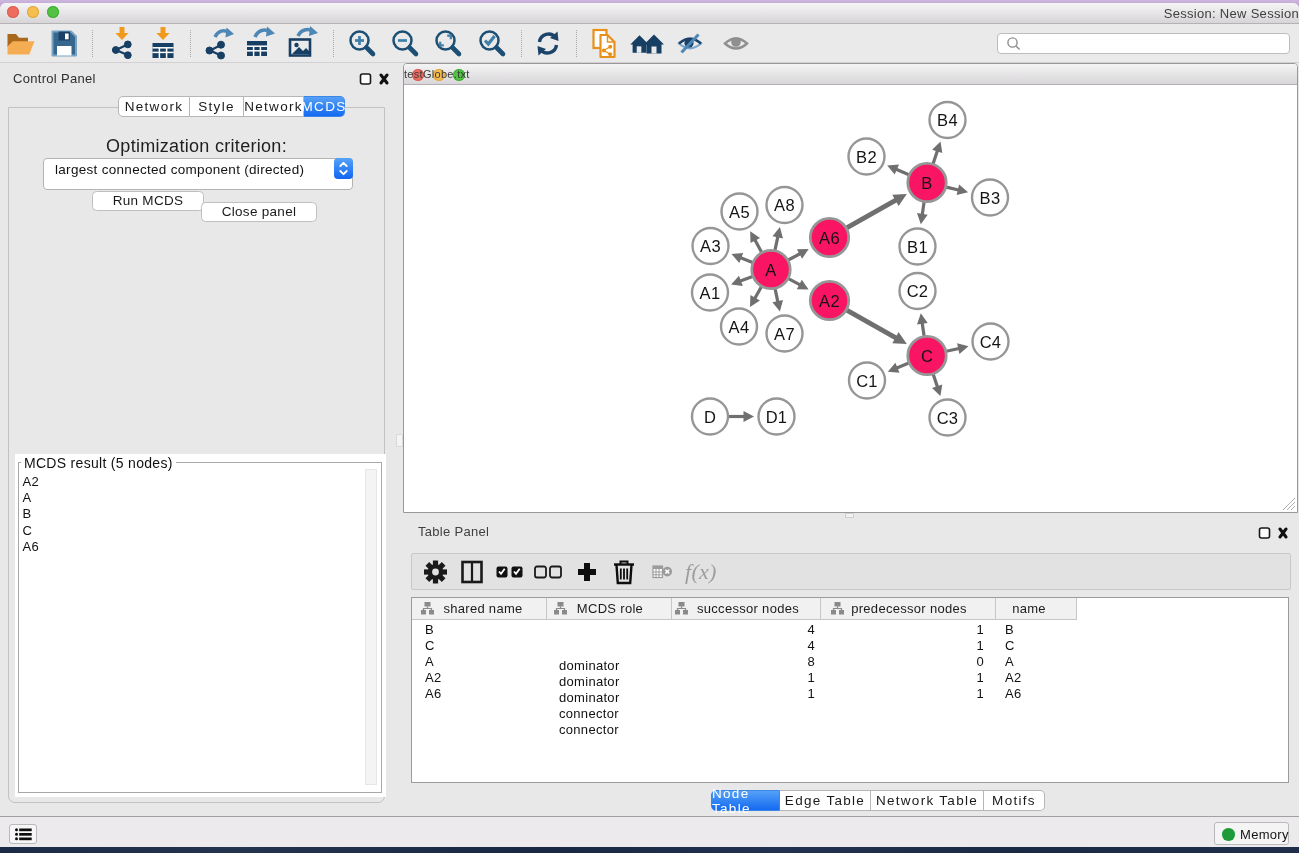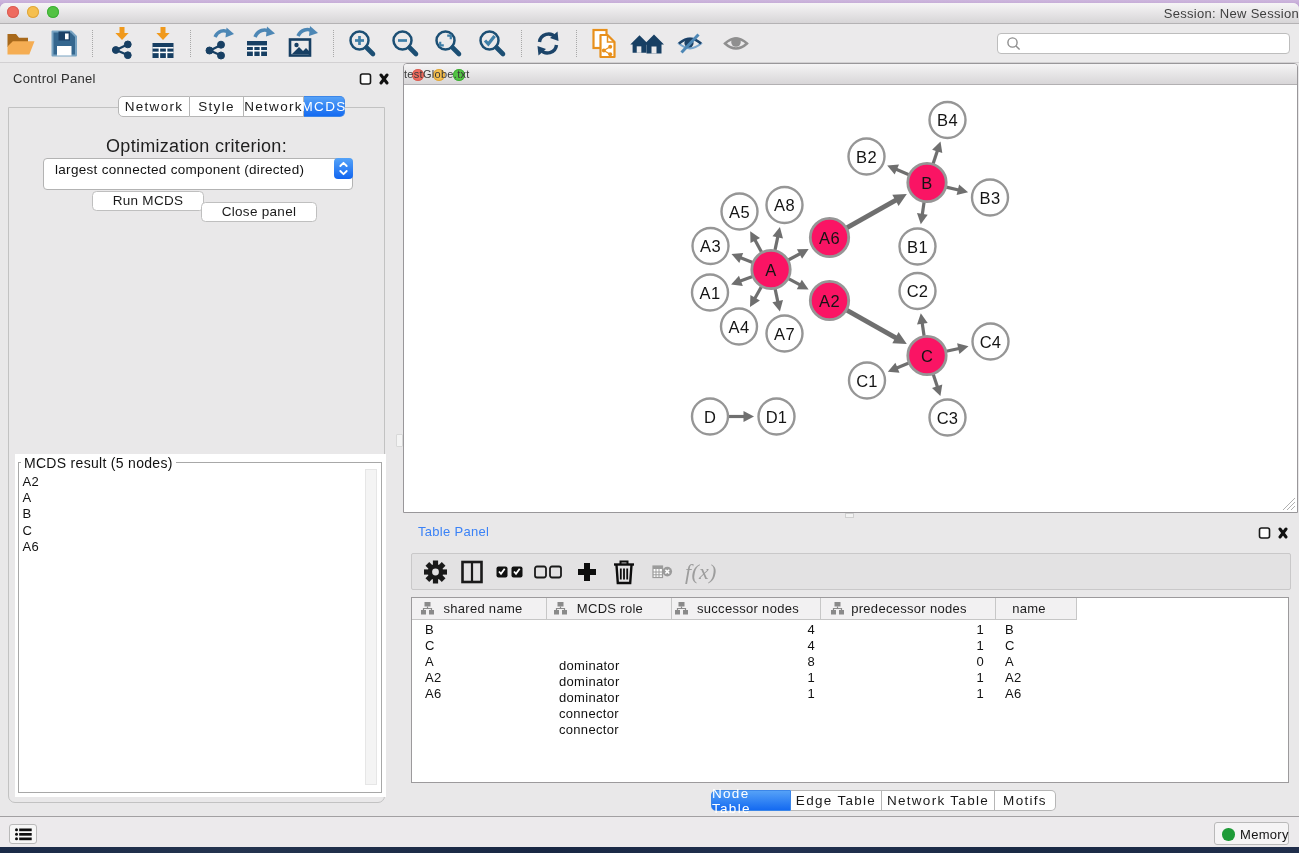--- a/index.html
+++ b/index.html
@@ -341,21 +341,21 @@
 <text x="586.0" y="117.5" font-size="16.5" fill="#141414" text-anchor="middle" font-family="Liberation Sans, sans-serif">B3</text>
 <text x="543.5" y="40.0" font-size="16.5" fill="#141414" text-anchor="middle" font-family="Liberation Sans, sans-serif">B4</text>
 <text x="463.0" y="300.5" font-size="16.5" fill="#141414" text-anchor="middle" font-family="Liberation Sans, sans-serif">C1</text>
 <text x="513.5" y="211.0" font-size="16.5" fill="#141414" text-anchor="middle" font-family="Liberation Sans, sans-serif">C2</text>
 <text x="543.5" y="337.5" font-size="16.5" fill="#141414" text-anchor="middle" font-family="Liberation Sans, sans-serif">C3</text>
 <text x="586.5" y="261.5" font-size="16.5" fill="#141414" text-anchor="middle" font-family="Liberation Sans, sans-serif">C4</text>
 <text x="306.0" y="336.5" font-size="16.5" fill="#141414" text-anchor="middle" font-family="Liberation Sans, sans-serif">D</text>
 <text x="372.5" y="336.5" font-size="16.5" fill="#141414" text-anchor="middle" font-family="Liberation Sans, sans-serif">D1</text>
 </svg>
 
-<div class="abs" style="left:418px;top:524px;font-size:13px;color:#3b82f6;">Table Panel</div>
+<div class="abs" style="left:418px;top:524px;font-size:13px;color:#404040;">Table Panel</div>
 <svg width="30" height="14" viewBox="0 0 30 14" style="position:absolute;left:1258px;top:526px;">
   <rect x="1.5" y="2" width="10" height="10" rx="2" fill="#fdfdfd" stroke="#1a1a1a" stroke-width="1.6"></rect>
   <g stroke="#111" stroke-width="3" stroke-linecap="round">
     <line x1="22" y1="3" x2="28" y2="11"></line>
       <line x1="28" y1="3" x2="22" y2="11"></line>
   </g>
 </svg>
 <div class="abs" style="left:411px;top:553px;width:880px;height:37px;background:#e3e2e3;border:1px solid #c9c8c9;border-radius:2px;"></div>
 <svg width="320" height="37" viewBox="0 0 320 37" style="position:absolute;left:411px;top:553px;">
 
@@ -446,21 +446,21 @@
 <div class="hcell" style="left:909px;top:601px;transform:translateX(-50%);">predecessor nodes</div>
 <div class="hcell" style="left:1029px;top:601px;transform:translateX(-50%);">name</div>
 
 <div class="cell" style="left:425px;top:622px;line-height:15.9px;">B<br>C<br>A<br>A2<br>A6</div>
 <div class="cell" style="left:559px;top:622px;line-height:15.9px;margin-top:36px;">dominator<br>dominator<br>dominator<br>connector<br>connector</div>
 <div class="cell" style="left:715px;top:622px;width:100px;text-align:right;line-height:15.9px;">4<br>4<br>8<br>1<br>1</div>
 <div class="cell" style="left:884px;top:622px;width:100px;text-align:right;line-height:15.9px;">1<br>1<br>0<br>1<br>1</div>
 <div class="cell" style="left:1005px;top:622px;line-height:15.9px;">B<br>C<br>A<br>A2<br>A6</div>
 
 <div class="tabbar" style="left:671px;top:790px;">
-  <div class="tab sel" style="width:80px;">Node Table</div>
+  <div class="tab sel" style="width:69px;">Node Table</div>
   <div class="tab" style="width:91px;">Edge Table</div>
   <div class="tab" style="width:113px;">Network Table</div>
   <div class="tab" style="width:61px;">Motifs</div>
 </div>
 
 <div class="abs" style="left:0;top:816px;width:1299px;height:31px;background:#eceaec;border-top:1px solid #a2a0a2;"></div>
 <div class="abs sq-btn" style="left:9px;top:824px;width:28px;height:20px;">
   <svg width="17" height="13" viewBox="0 0 17 13" style="position:absolute;left:5px;top:3px;">
     <g fill="#0d0d0d">
       <circle cx="1.5" cy="1.8" r="1.5"></circle>

